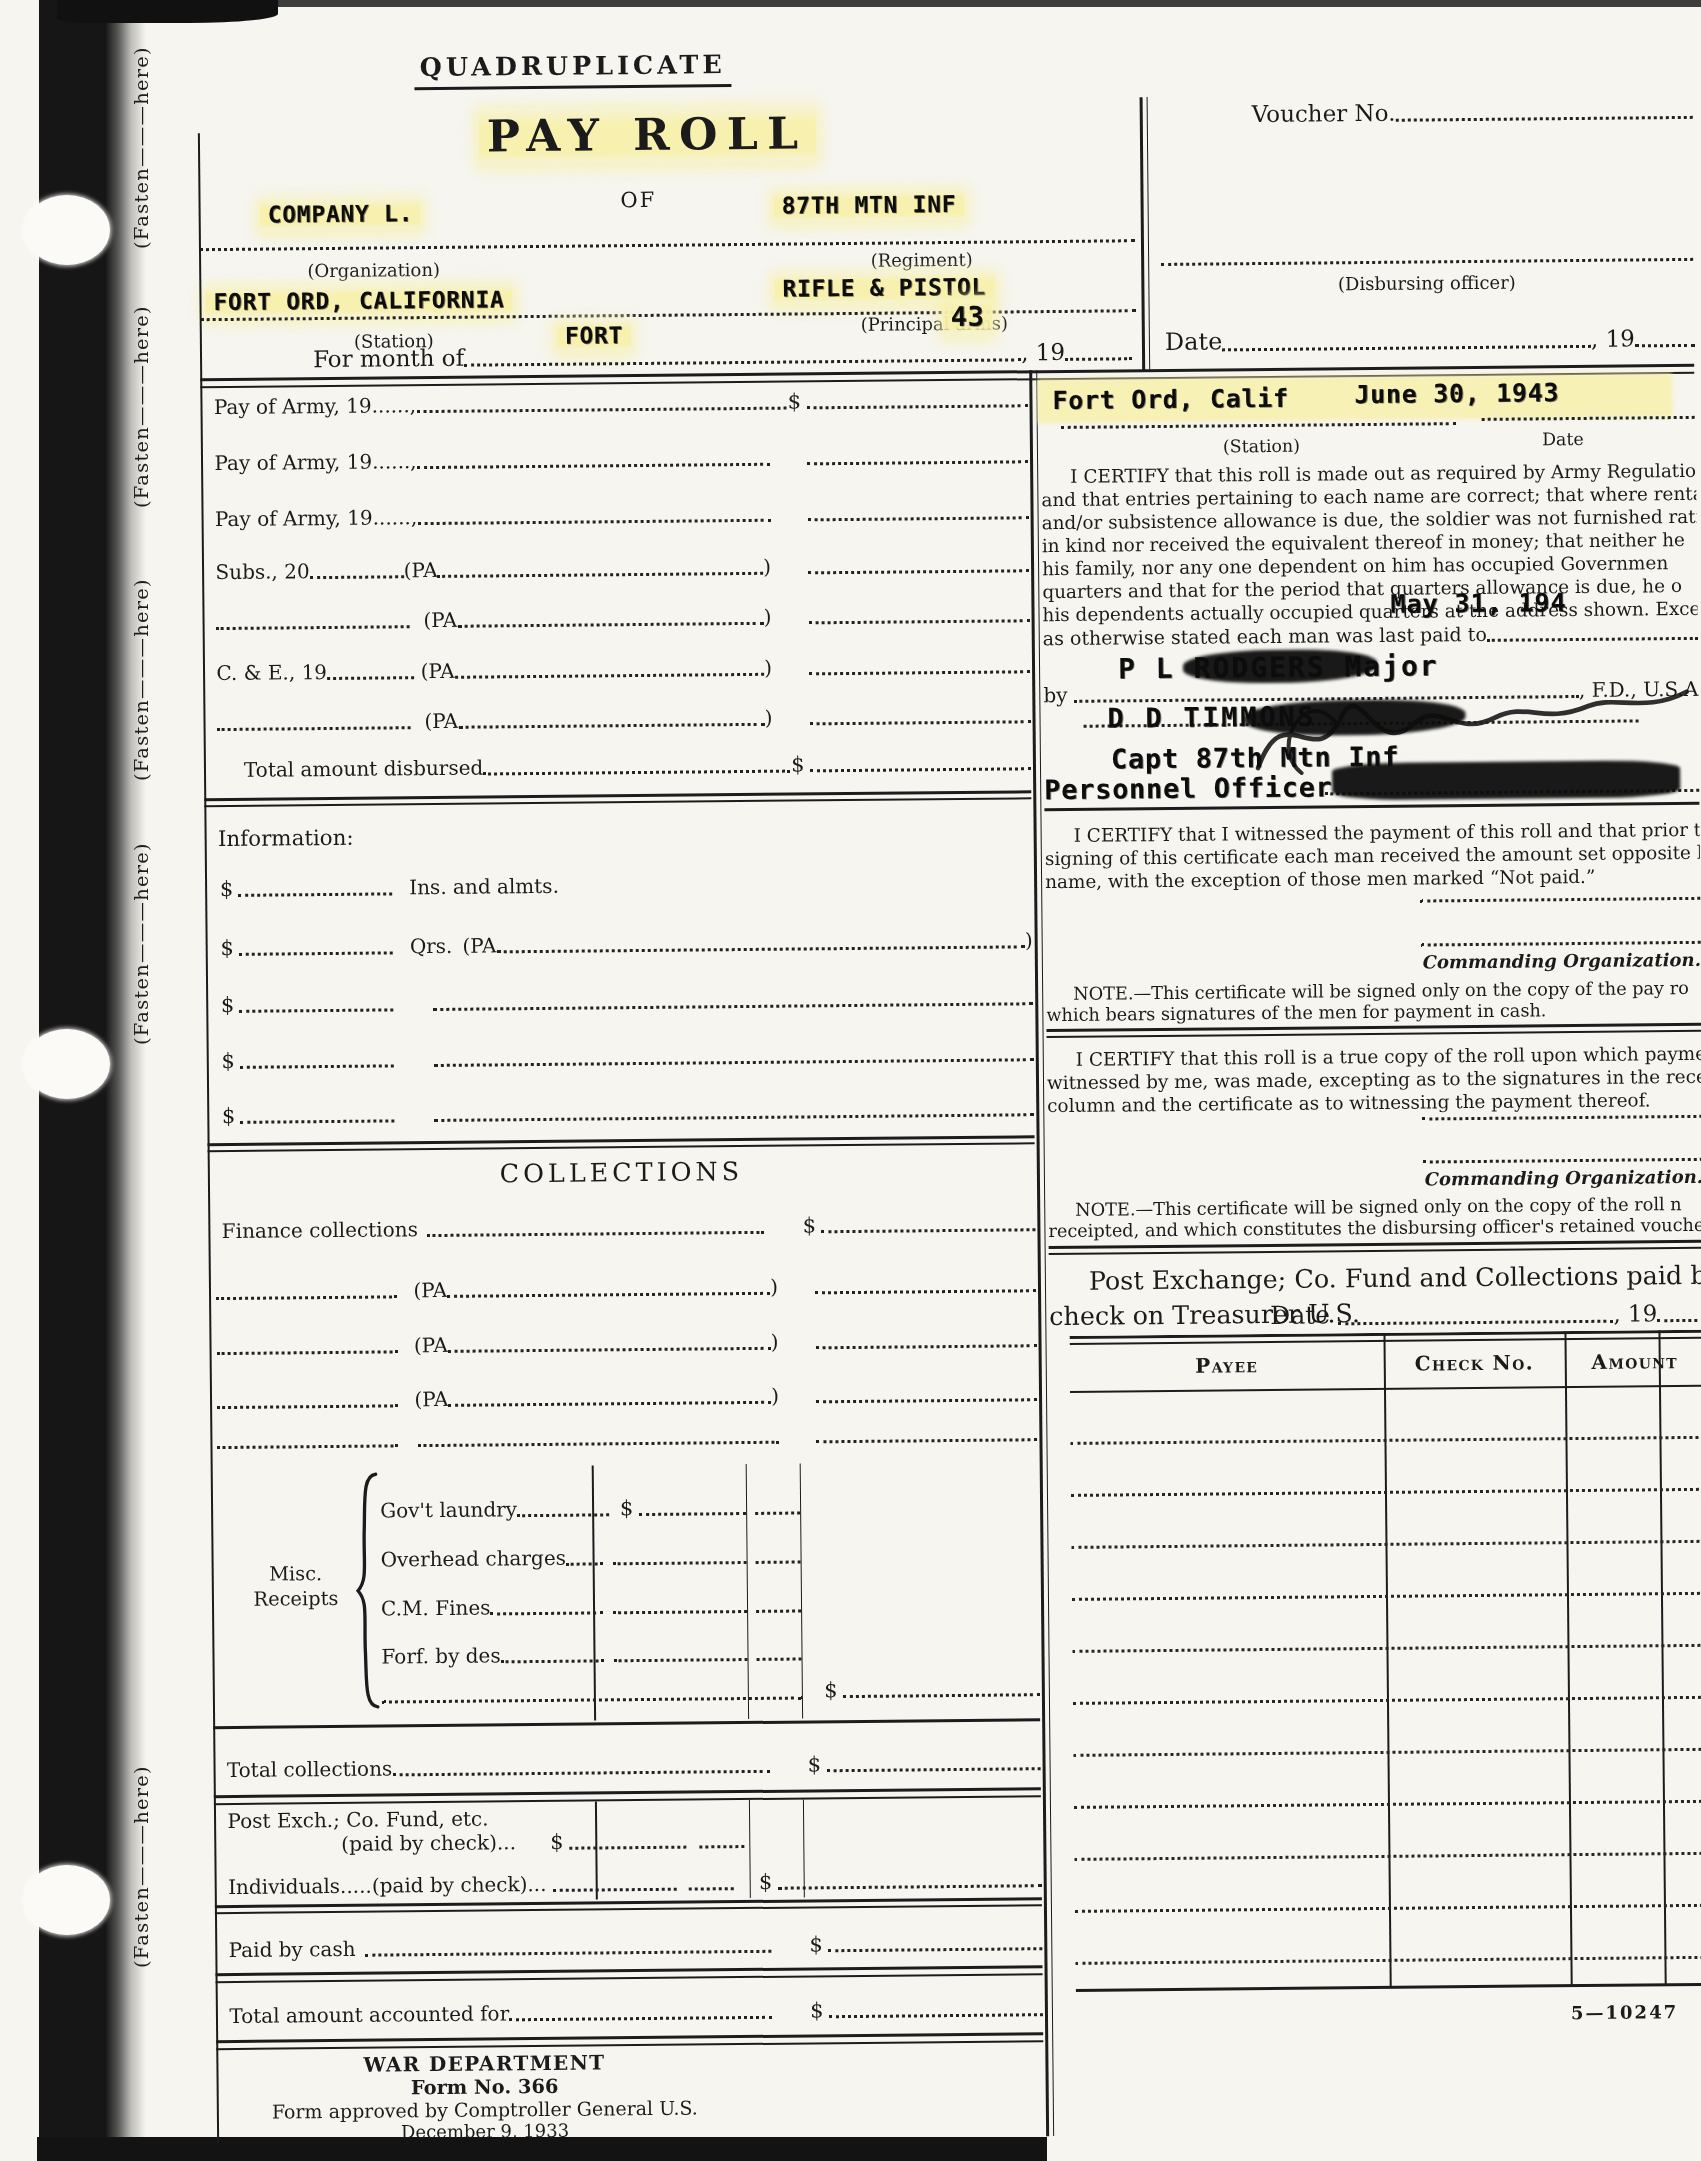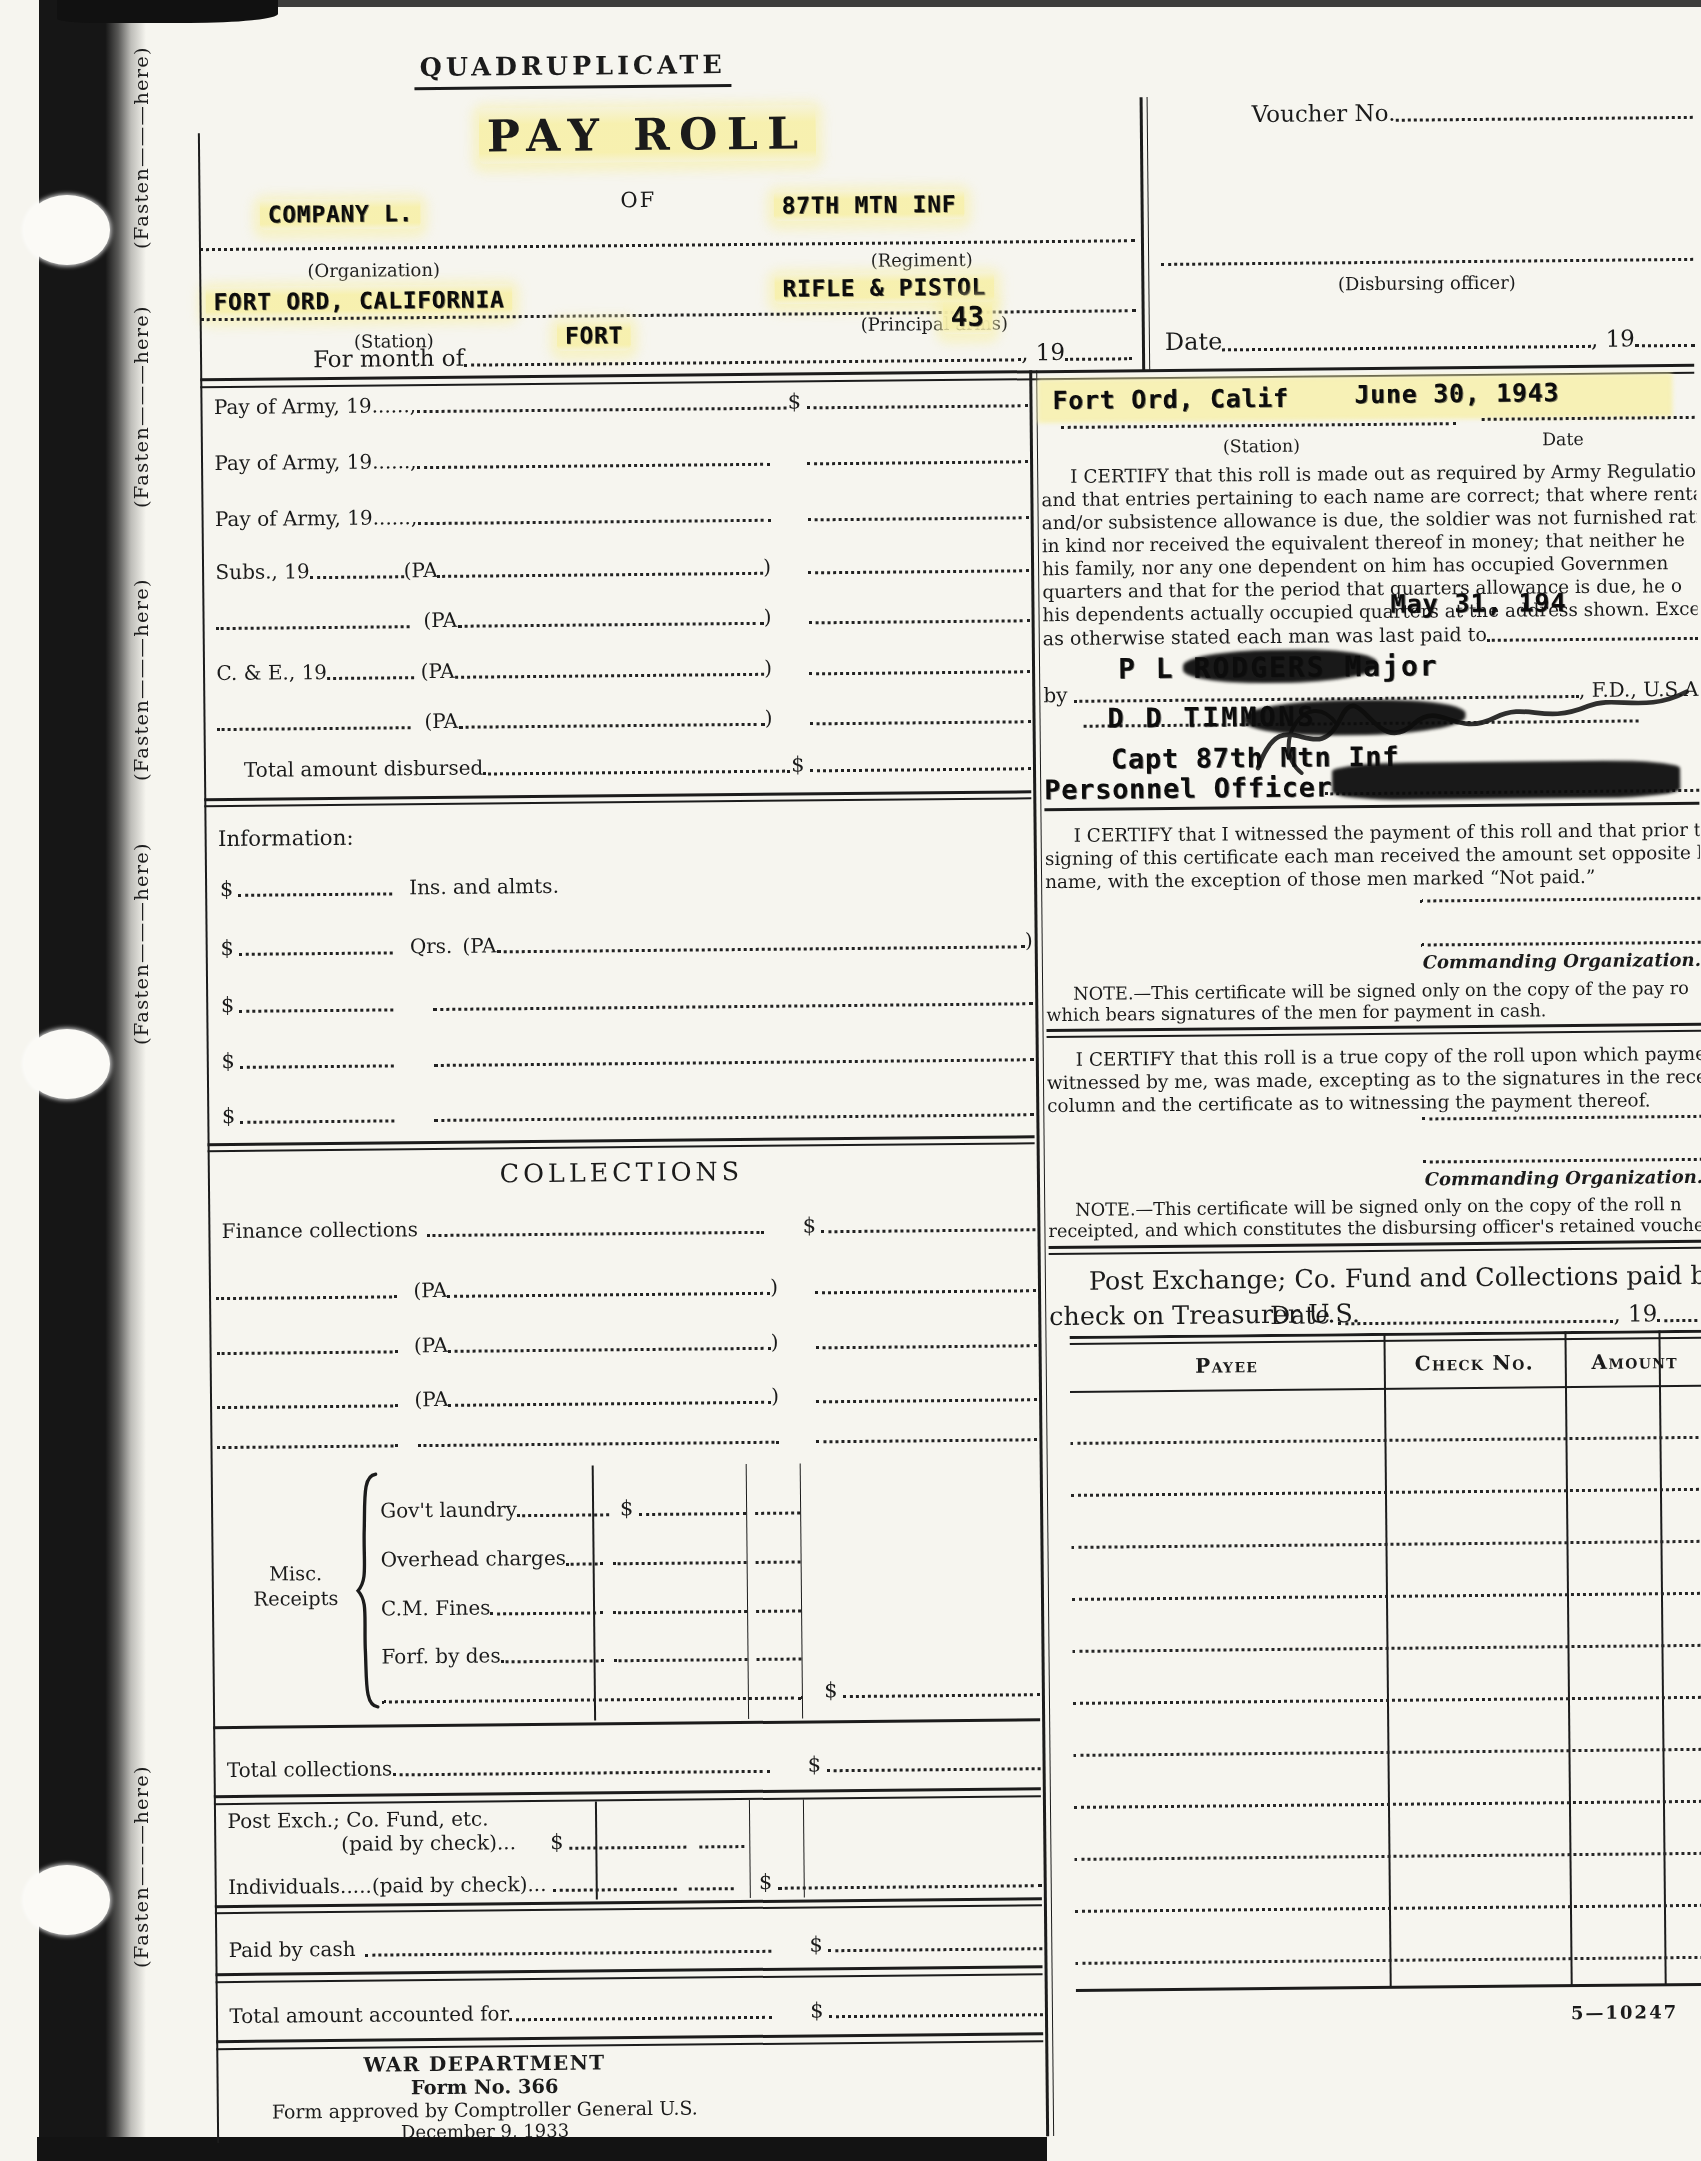--- a/index.html
+++ b/index.html
@@ -120,21 +120,21 @@
         <span class="lbl">Pay of Army, 19......,</span>
         <i class="d grow"></i>
         <i class="d" style="width:221px;margin-left:37px;"></i>
       </div>
       <div class="fr" style="left:13.4px;top:118px;right:0;">
         <span class="lbl">Pay of Army, 19......,</span>
         <i class="d grow"></i>
         <i class="d" style="width:221px;margin-left:37px;"></i>
       </div>
       <div class="fr" style="left:13.4px;top:171px;right:0;">
-        <span class="lbl">Subs., 19</span>
+        <span class="lbl">Subs., 20</span>
         <i class="d" style="width:94px;"></i>
         <span class="lbl">(PA</span>
         <i class="d grow"></i>
         <span class="lbl">)</span>
         <i class="d" style="width:221px;margin-left:37px;"></i>
       </div>
       <div class="fr" style="left:13.4px;top:221px;right:0;">
         <i class="d" style="width:194px;"></i>
         <span class="lbl" style="margin-left:13.4px;">(PA</span>
         <i class="d grow"></i>

